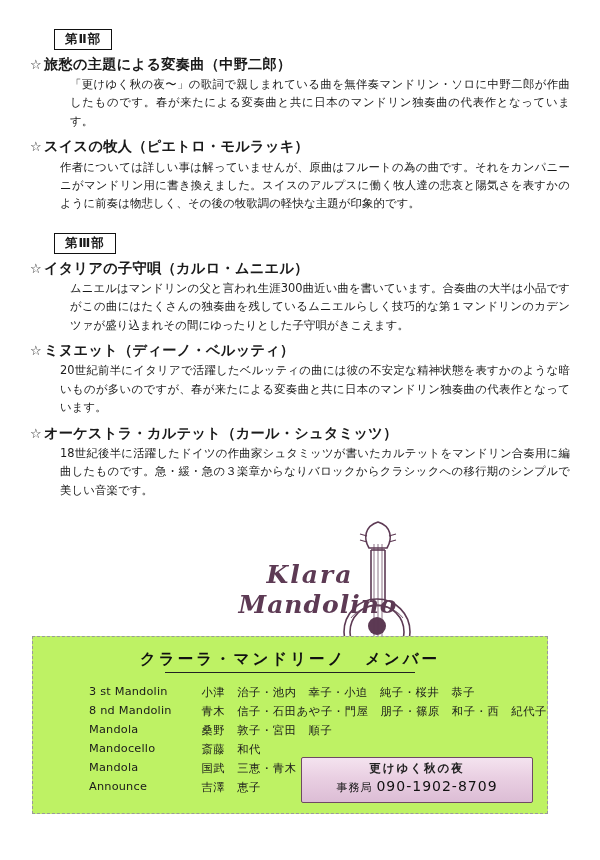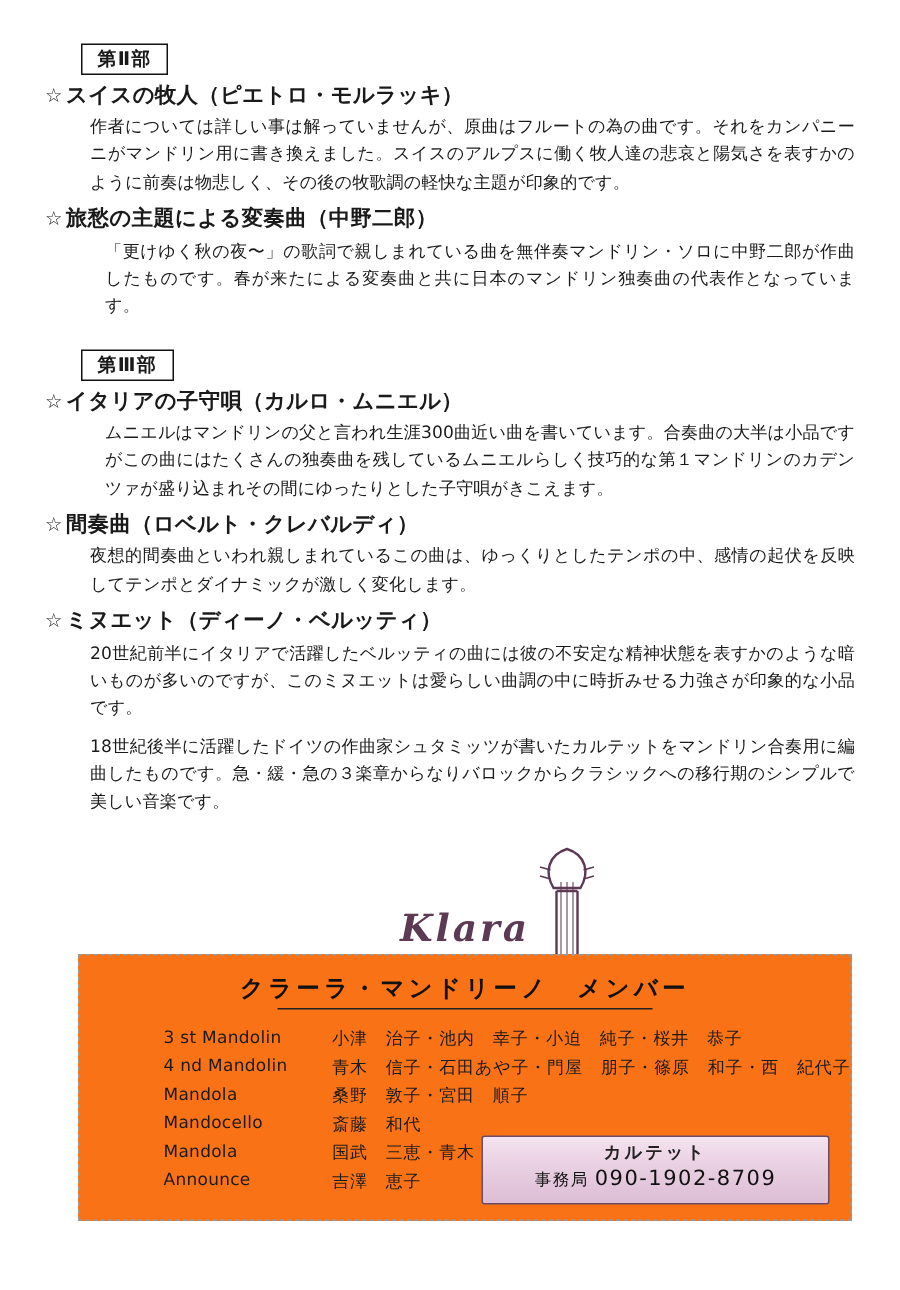--- a/index.html
+++ b/index.html
@@ -110,27 +110,27 @@
   }
   .mandolin-svg {
     position: absolute;
     right: 6px;
     top: 0;
   }
 
   
   .member-box {
     position: absolute;
-    left: 52px;
+    left: 32px;
     top: 636px;
     width: 516px;
     height: 178px;
     border: 1px dashed #9a9a9a;
     box-sizing: border-box;
-    background: #f97316;
+    background: #bef264;
   }
   .member-title {
     text-align: center;
     font-size: 15.5px;
     font-weight: bold;
     letter-spacing: 3px;
     margin-top: 12px;
     color: #111;
   }
   .member-title-rule {
@@ -194,60 +194,57 @@
 </head>
 <body>
 
 <div class="page">
 
   <div class="part-block">
     <span class="part-chip">第Ⅱ部</span>
 
     <div class="piece">
       <div class="piece-title">
+        <span class="star">☆</span><span>旅愁の主題による変奏曲（中野二郎）</span>
+      </div>
+      <p class="piece-desc">「更けゆく秋の夜〜」の歌詞で親しまれている曲を無伴奏マンドリン・ソロに中野二郎が作曲したものです。春が来たによる変奏曲と共に日本のマンドリン独奏曲の代表作となっています。</p>
+    </div>
+
+    <div class="piece">
+      <div class="piece-title">
         <span class="star">☆</span><span>スイスの牧人（ピエトロ・モルラッキ）</span>
       </div>
       <p class="piece-desc indent-less">作者については詳しい事は解っていませんが、原曲はフルートの為の曲です。それをカンパニーニがマンドリン用に書き換えました。スイスのアルプスに働く牧人達の悲哀と陽気さを表すかのように前奏は物悲しく、その後の牧歌調の軽快な主題が印象的です。</p>
-    </div>
-
-    <div class="piece">
-      <div class="piece-title">
-        <span class="star">☆</span><span>旅愁の主題による変奏曲（中野二郎）</span>
-      </div>
-      <p class="piece-desc">「更けゆく秋の夜〜」の歌詞で親しまれている曲を無伴奏マンドリン・ソロに中野二郎が作曲したものです。春が来たによる変奏曲と共に日本のマンドリン独奏曲の代表作となっています。</p>
     </div>
   </div>
 
   <div class="gap-md"></div>
 
   <div class="part-block">
     <span class="part-chip">第Ⅲ部</span>
 
     <div class="piece">
       <div class="piece-title">
         <span class="star">☆</span><span>イタリアの子守唄（カルロ・ムニエル）</span>
       </div>
       <p class="piece-desc">ムニエルはマンドリンの父と言われ生涯300曲近い曲を書いています。合奏曲の大半は小品ですがこの曲にはたくさんの独奏曲を残しているムニエルらしく技巧的な第１マンドリンのカデンツァが盛り込まれその間にゆったりとした子守唄がきこえます。</p>
     </div>
 
-    <div class="piece">
-      <div class="piece-title">
-        <span class="star">☆</span><span>間奏曲（ロベルト・クレバルディ）</span>
-      </div>
-      <p class="piece-desc indent-less">夜想的間奏曲といわれ親しまれているこの曲は、ゆっくりとしたテンポの中、感情の起伏を反映してテンポとダイナミックが激しく変化します。</p>
-    </div>
 
     <div class="piece">
       <div class="piece-title">
         <span class="star">☆</span><span>ミヌエット（ディーノ・ベルッティ）</span>
       </div>
-      <p class="piece-desc indent-less">20世紀前半にイタリアで活躍したベルッティの曲には彼の不安定な精神状態を表すかのような暗いものが多いのですが、このミヌエットは愛らしい曲調の中に時折みせる力強さが印象的な小品です。</p>
-    </div>
-
-    <div class="piece">
+      <p class="piece-desc indent-less">20世紀前半にイタリアで活躍したベルッティの曲には彼の不安定な精神状態を表すかのような暗いものが多いのですが、春が来たによる変奏曲と共に日本のマンドリン独奏曲の代表作となっています。</p>
+    </div>
+
+    <div class="piece">
+      <div class="piece-title">
+        <span class="star">☆</span><span>オーケストラ・カルテット（カール・シュタミッツ）</span>
+      </div>
       <p class="piece-desc indent-less">18世紀後半に活躍したドイツの作曲家シュタミッツが書いたカルテットをマンドリン合奏用に編曲したものです。急・緩・急の３楽章からなりバロックからクラシックへの移行期のシンプルで美しい音楽です。</p>
     </div>
   </div>
 
   <div class="logo-area">
     <div class="logo-wrap">
       <div class="logo-text">
         <span class="l1">Klara</span>
         <span class="l2">Mandolino</span>
       </div>
@@ -281,21 +278,21 @@
     <div class="member-title">クラーラ・マンドリーノ　メンバー</div>
     <div class="member-title-rule"></div>
 
     <table class="members">
       <tbody>
         <tr>
           <td class="part-name">3 st  Mandolin</td>
           <td class="names">小津　治子・池内　幸子・小迫　純子・桜井　恭子</td>
         </tr>
         <tr>
-          <td class="part-name">4 nd  Mandolin</td>
+          <td class="part-name">8 nd  Mandolin</td>
           <td class="names">青木　信子・石田あや子・門屋　朋子・篠原　和子・西　紀代子</td>
         </tr>
         <tr>
           <td class="part-name">Mandola</td>
           <td class="names">桑野　敦子・宮田　順子</td>
         </tr>
         <tr>
           <td class="part-name">Mandocello</td>
           <td class="names">斎藤　和代</td>
         </tr>
@@ -304,20 +301,20 @@
           <td class="names">国武　三恵・青木　哲治・高石　孝子</td>
         </tr>
         <tr>
           <td class="part-name">Announce</td>
           <td class="names">吉澤　恵子</td>
         </tr>
       </tbody>
     </table>
 
     <div class="contact">
-      <div class="contact-label">カルテット</div>
+      <div class="contact-label">更けゆく秋の夜</div>
       <div class="contact-number">
         <span class="office">事務局</span><span>090-1902-8709</span>
       </div>
     </div>
   </div>
 
 </div>
 
 </body></html>

